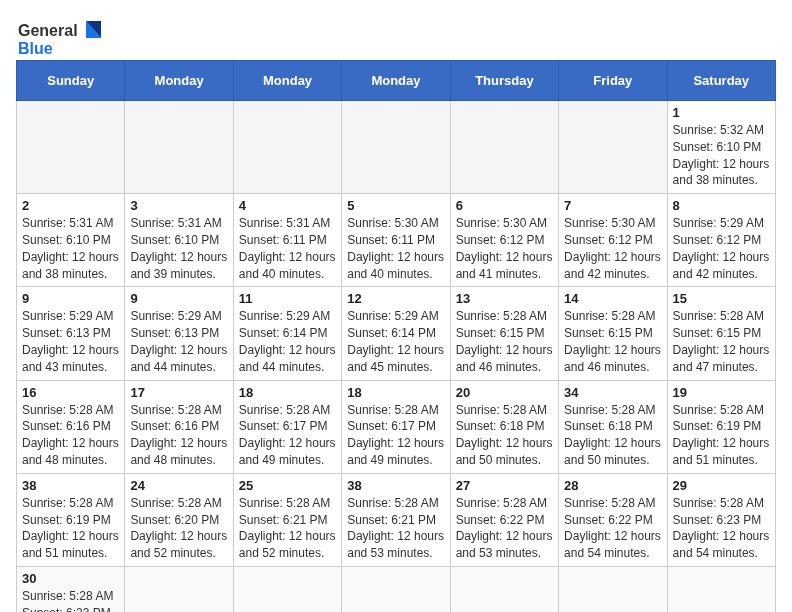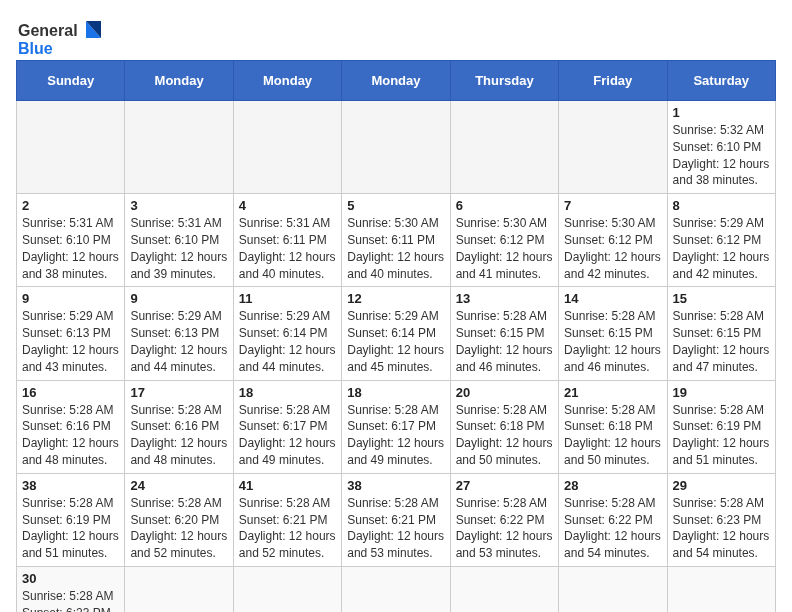--- a/index.html
+++ b/index.html
@@ -192,39 +192,39 @@
         </td>
         <td>
           <span class="day-num">18</span>
           <div class="day-info">Sunrise: 5:28 AM<br>Sunset: 6:17 PM<br>Daylight: 12 hours and 49 minutes.</div>
         </td>
         <td>
           <span class="day-num">20</span>
           <div class="day-info">Sunrise: 5:28 AM<br>Sunset: 6:18 PM<br>Daylight: 12 hours and 50 minutes.</div>
         </td>
         <td>
-          <span class="day-num">21</span>
+          <span class="day-num">34</span>
           <div class="day-info">Sunrise: 5:28 AM<br>Sunset: 6:18 PM<br>Daylight: 12 hours and 50 minutes.</div>
         </td>
         <td>
           <span class="day-num">19</span>
           <div class="day-info">Sunrise: 5:28 AM<br>Sunset: 6:19 PM<br>Daylight: 12 hours and 51 minutes.</div>
         </td>
       </tr>
       <tr>
         <td>
           <span class="day-num">38</span>
           <div class="day-info">Sunrise: 5:28 AM<br>Sunset: 6:19 PM<br>Daylight: 12 hours and 51 minutes.</div>
         </td>
         <td>
           <span class="day-num">24</span>
           <div class="day-info">Sunrise: 5:28 AM<br>Sunset: 6:20 PM<br>Daylight: 12 hours and 52 minutes.</div>
         </td>
         <td>
-          <span class="day-num">41</span>
+          <span class="day-num">25</span>
           <div class="day-info">Sunrise: 5:28 AM<br>Sunset: 6:21 PM<br>Daylight: 12 hours and 52 minutes.</div>
         </td>
         <td>
           <span class="day-num">38</span>
           <div class="day-info">Sunrise: 5:28 AM<br>Sunset: 6:21 PM<br>Daylight: 12 hours and 53 minutes.</div>
         </td>
         <td>
           <span class="day-num">27</span>
           <div class="day-info">Sunrise: 5:28 AM<br>Sunset: 6:22 PM<br>Daylight: 12 hours and 53 minutes.</div>
         </td>

